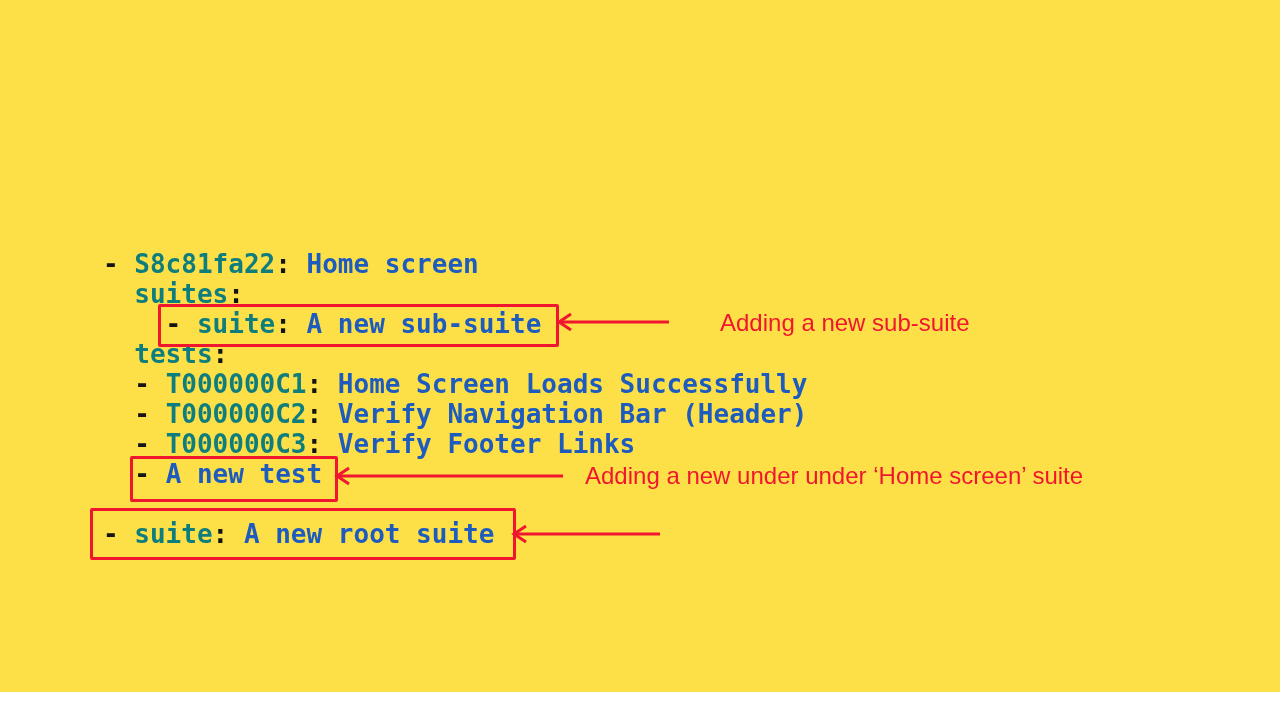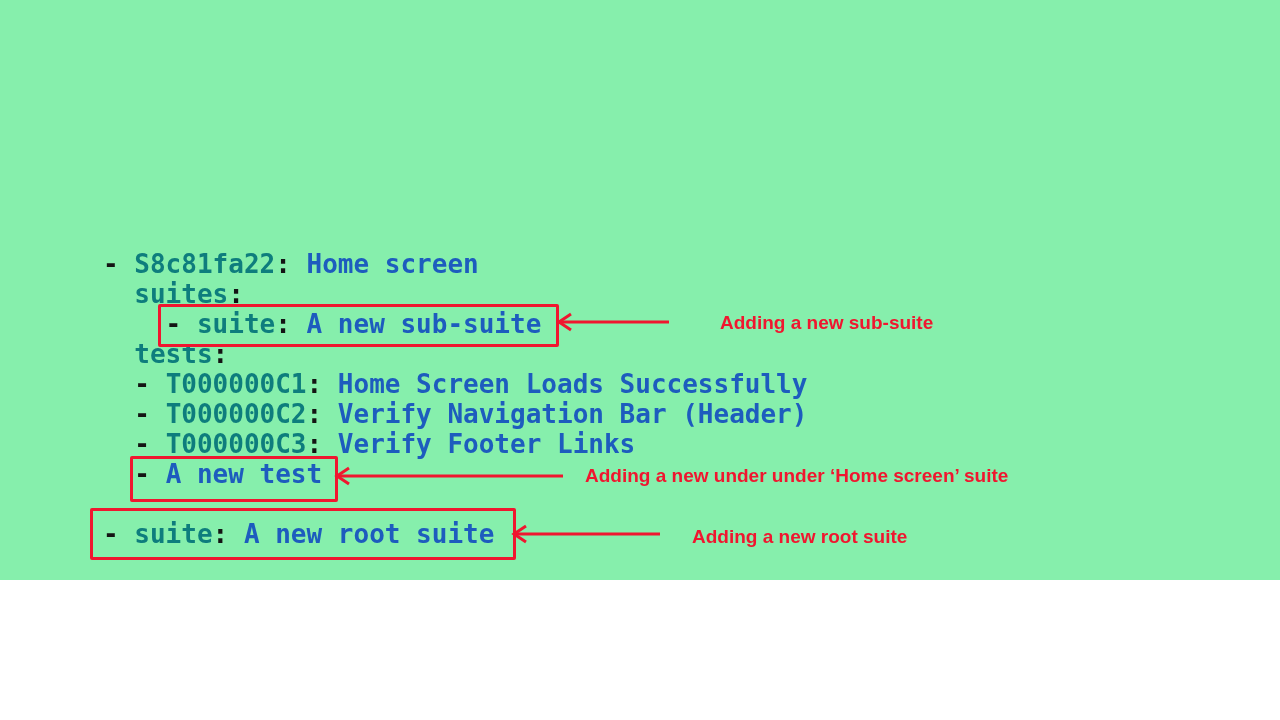--- a/index.html
+++ b/index.html
@@ -1,37 +1,37 @@
 <!DOCTYPE html>
 <html style="--c-key: #0e7d7d; --c-value: #1d5cbe; --c-punct: #141414; --c-highlight: #f0162f; --c-background: #ffffff;"><head>
 <meta charset="utf-8">
 <style>
   html,body{margin:0;padding:0;background:#ffffff;}
   .canvas{
-    position:relative;width:1280px;height:580px;background:#86efac;
+    position:relative;width:1280px;height:692px;background:#fde047;
     overflow:hidden;font-family:"Liberation Sans",sans-serif;
   }
   .code{
     position:absolute;left:103px;top:249px;margin:0;
     font-family:"DejaVu Sans Mono","Liberation Mono",monospace;
     font-size:26px;line-height:30px;font-weight:bold;white-space:pre;
   }
   .code-line{height:30px;}
   .tok-punct{color:var(--c-punct,#141414);}
   .tok-key{color:var(--c-key,#0e7d7d);}
   .tok-value{color:var(--c-value,#1d5cbe);}
   .hl-box{
     position:absolute;border:3px solid var(--c-highlight,#f0162f);
     border-radius:2px;background:transparent;
   }
   .arrow{position:absolute;color:var(--c-highlight,#f0162f);}
   .arrow svg{display:block;}
   .ann{
     position:absolute;color:var(--c-highlight,#f0162f);
-    font-weight:bold;font-size:19px;line-height:22px;white-space:nowrap;
+    font-weight:normal;font-size:24px;line-height:22px;white-space:nowrap;
   }
   
   #box-sub-suite {left:158px;top:304px;width:395px;height:37px;}
   #box-new-test  {left:130px;top:456px;width:202px;height:40px;}
   #box-root-suite{left:90px; top:508px;width:420px;height:46px;}
   #arrow-sub-suite {left:555px;top:311px;}
   #arrow-new-test  {left:333px;top:465px;}
   #arrow-root-suite{left:510px;top:523px;}
   #ann-sub-suite {left:720px;top:312px;}
   #ann-new-test  {left:585px;top:465px;}
@@ -62,15 +62,14 @@
   </div>
   <div class="arrow" id="arrow-root-suite">
     <svg width="152" height="22" viewBox="0 0 152 22">
       <line x1="5" y1="11" x2="150" y2="11" stroke="currentColor" stroke-width="3"></line>
       <polyline points="16,3 4,11 16,19" fill="none" stroke="currentColor" stroke-width="3"></polyline>
     </svg>
   </div>
 
   <div class="ann" id="ann-sub-suite">Adding a new sub-suite</div>
   <div class="ann" id="ann-new-test">Adding a new under under ‘Home screen’ suite</div>
-  <div class="ann" id="ann-root-suite">Adding a new root suite</div>
 
 </div>
 
 </body></html>

